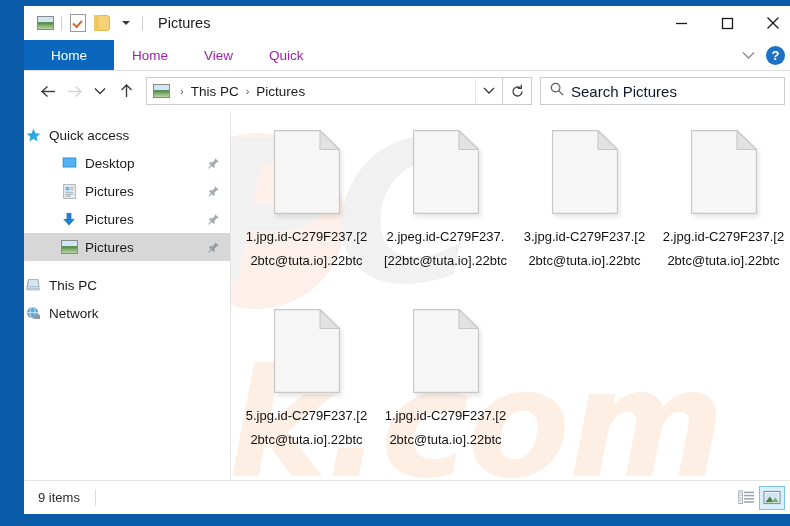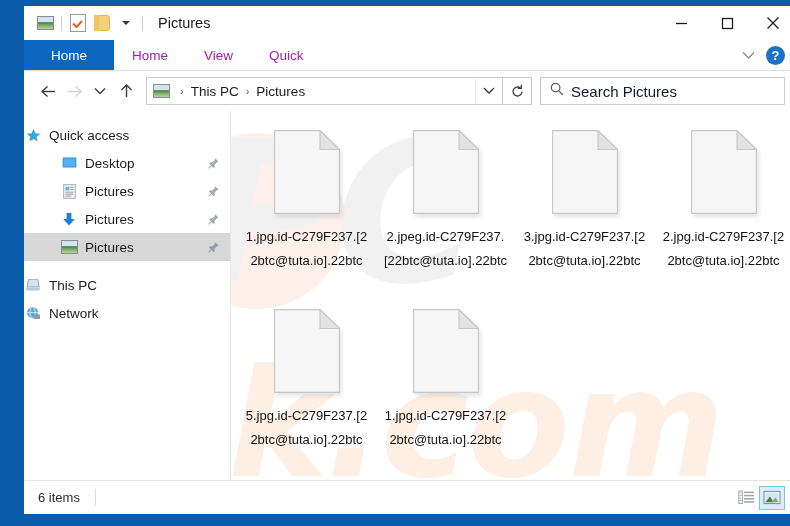--- a/index.html
+++ b/index.html
@@ -686,21 +686,21 @@
               </svg>
             </div>
             <div class="fname">1.jpg.id-C279F237.[22btc@tuta.io].22btc</div>
           </div>
 
         </div>
       </div>
     </div>
 
     <div class="statusbar">
-      <span class="status-text">6 items</span>
+      <span class="status-text">9 items</span>
       <span class="status-sep"></span>
       <span class="status-spacer"></span>
       <div class="viewbtn">
         <svg width="17" height="15" viewBox="0 0 17 15">
           <rect x="0.8" y="1" width="3.6" height="12.6" fill="none" stroke="#9aa3ab" stroke-width="0.9"></rect>
           <line x1="1.6" y1="3.1" x2="3.6" y2="3.1" stroke="#9aa3ab" stroke-width="0.9"></line>
           <line x1="1.6" y1="5.6" x2="3.6" y2="5.6" stroke="#9aa3ab" stroke-width="0.9"></line>
           <line x1="1.6" y1="8.1" x2="3.6" y2="8.1" stroke="#9aa3ab" stroke-width="0.9"></line>
           <line x1="1.6" y1="10.6" x2="3.6" y2="10.6" stroke="#9aa3ab" stroke-width="0.9"></line>
           <line x1="6" y1="2.4" x2="16" y2="2.4" stroke="#9aa3ab" stroke-width="1.5"></line>

